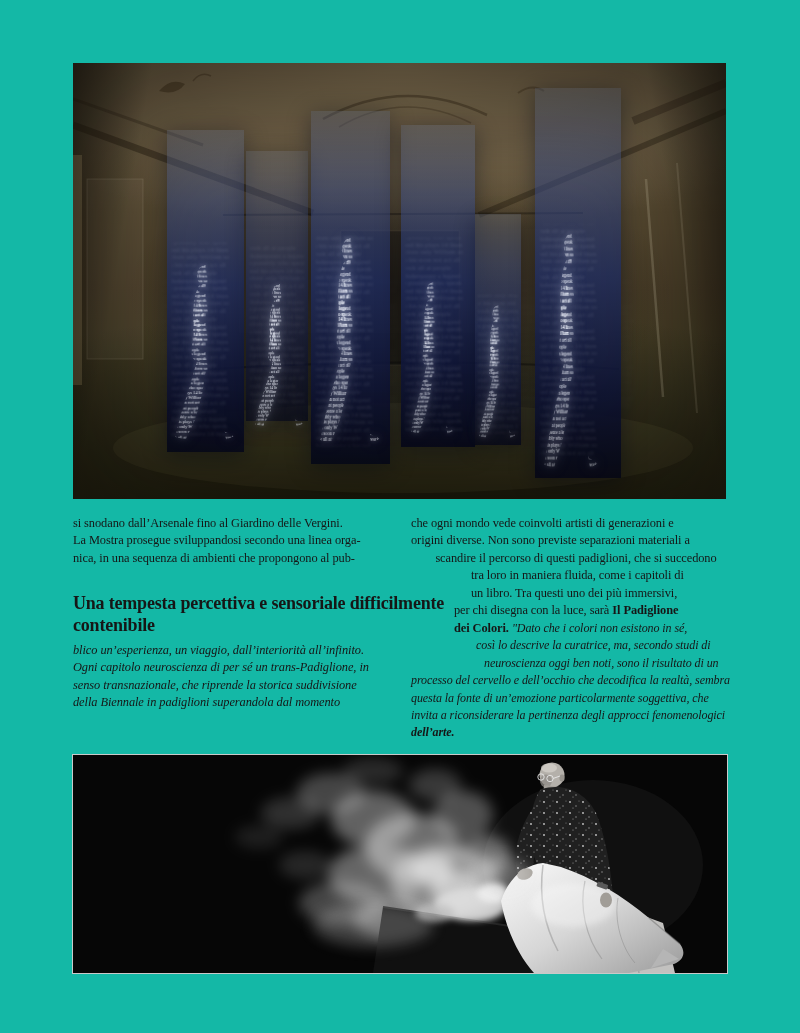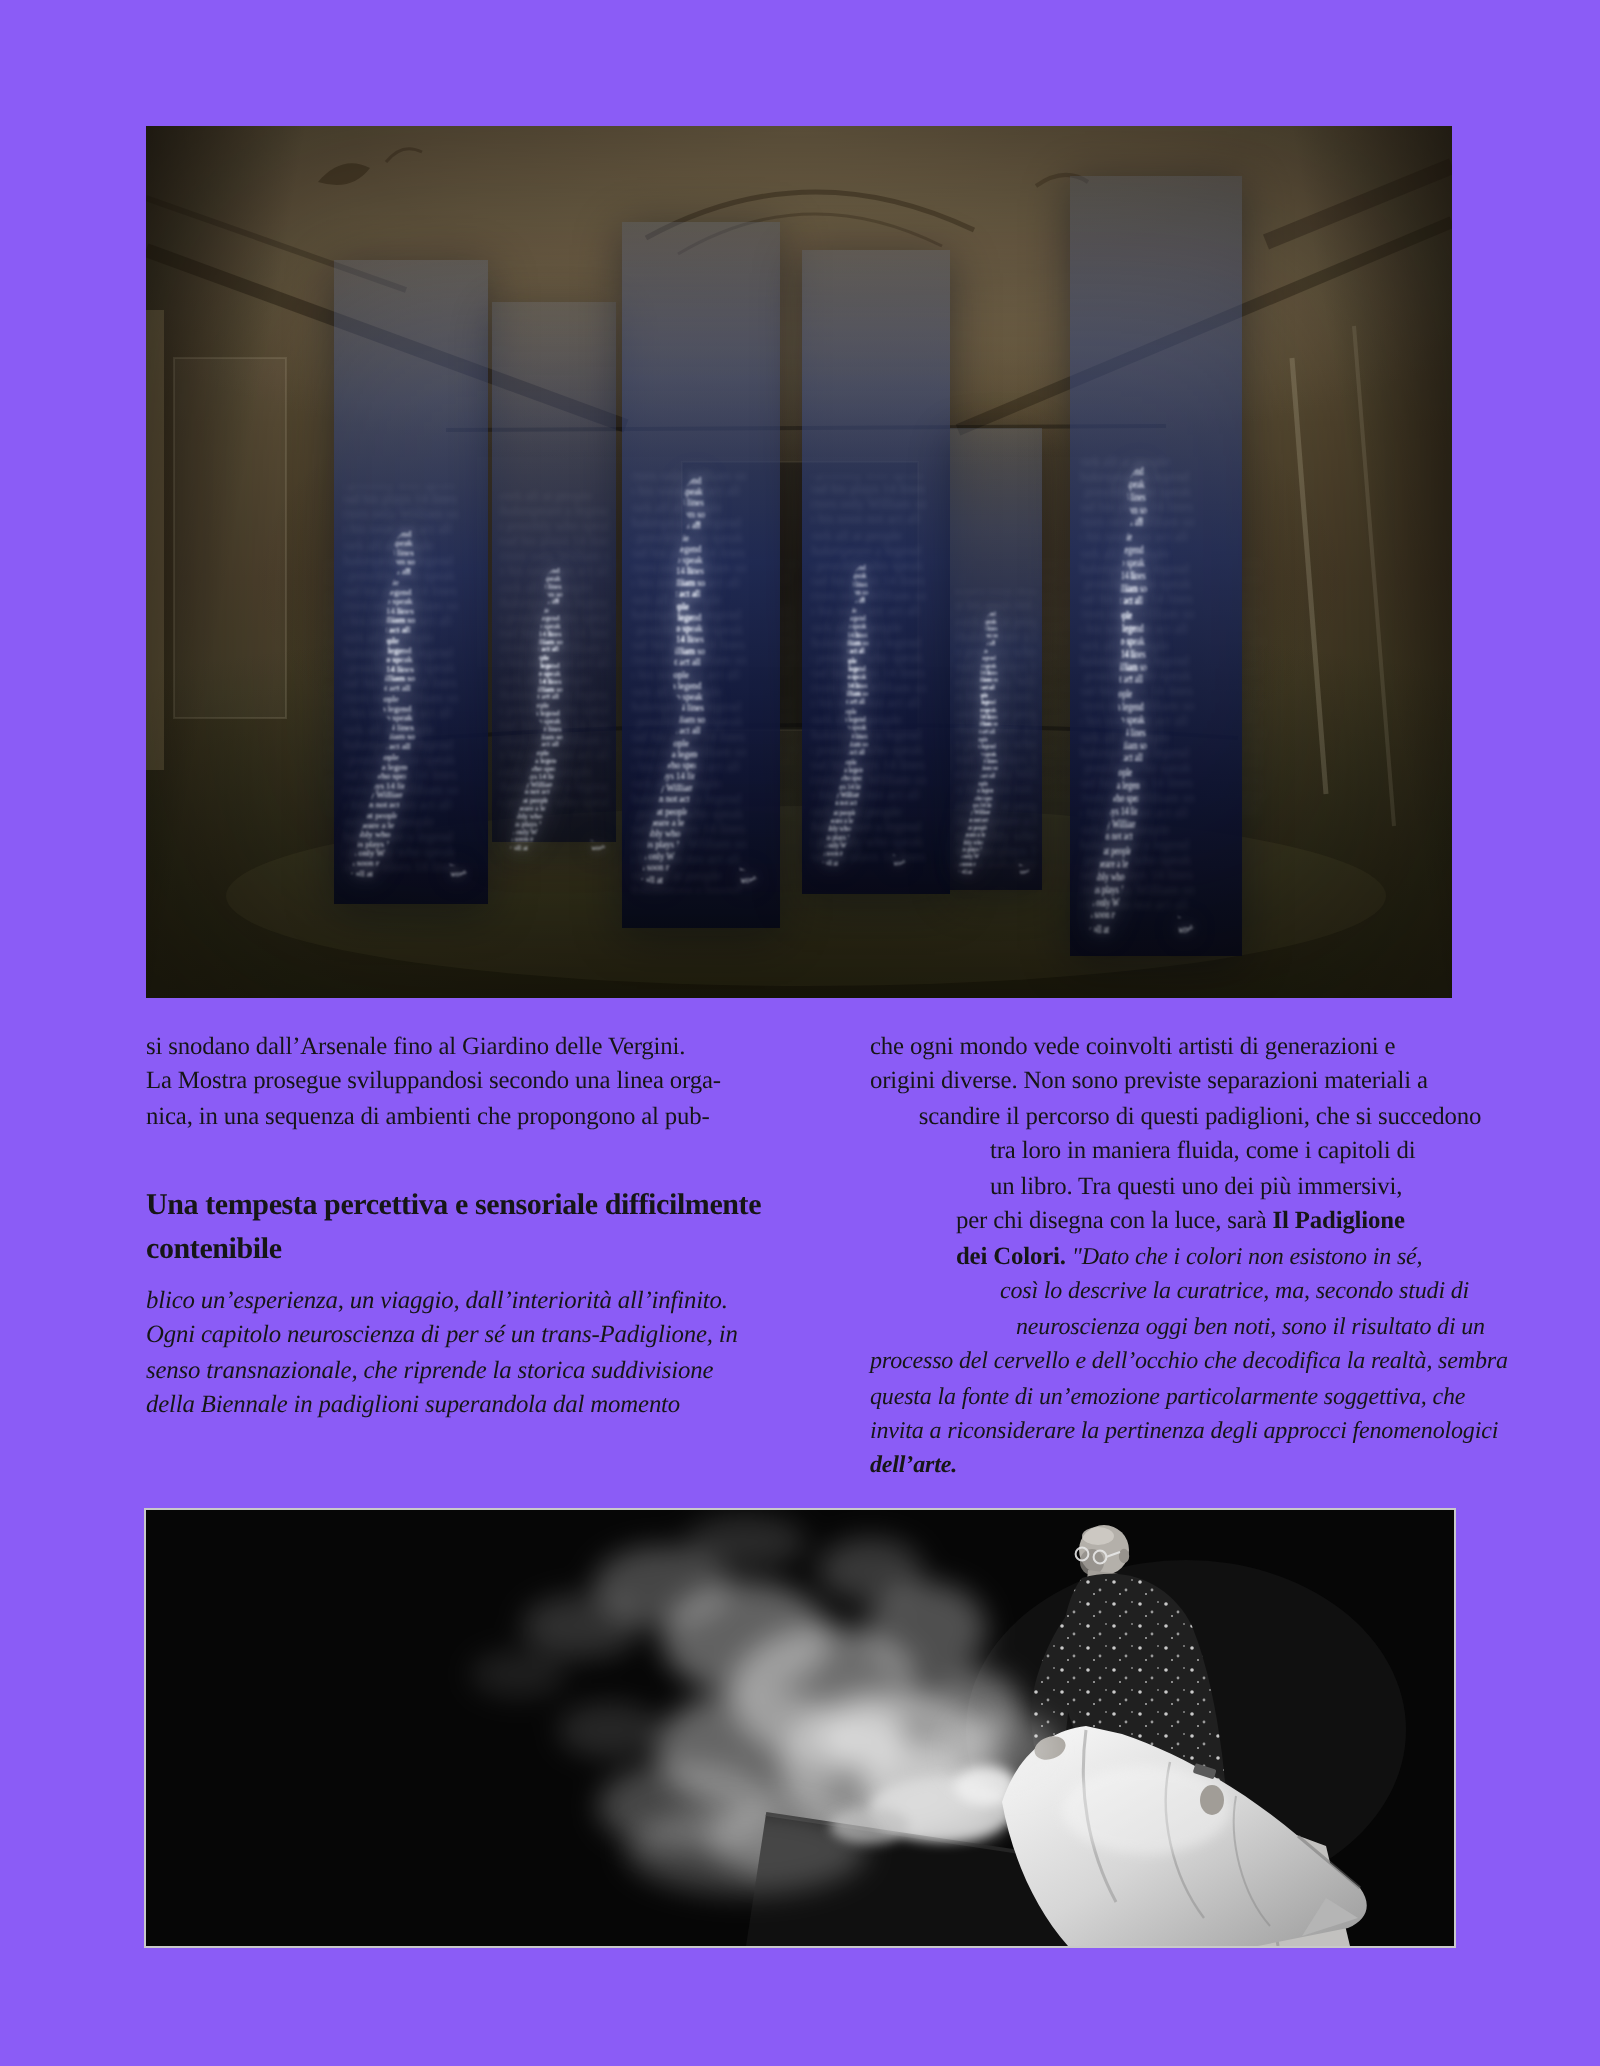--- a/index.html
+++ b/index.html
@@ -1,27 +1,27 @@
 <!DOCTYPE html>
 <html><head>
 <meta charset="utf-8">
 <style>
   html,body{margin:0;padding:0;width:800px;height:1033px;background:#ffffff;}
   body{font-family:"Liberation Serif","DejaVu Serif",serif;color:#161616;position:relative;overflow:hidden;}
-  .page{position:absolute;inset:0;background:#8b5cf6;}
+  .page{position:absolute;inset:0;background:#14b8a6;}
   figure{margin:0;}
 
   
   .block{position:absolute;}
   #paraA{left:73px;top:515px;width:332px;}
   #heading{left:73px;top:592px;width:400px;}
   #paraB{left:73px;top:642px;width:332px;font-style:italic;}
-  #colR{left:411px;top:515px;width:330px;margin-left:24px;}
+  #colR{left:411px;top:515px;width:330px;}
   .line{white-space:nowrap;font-size:12.4px;line-height:17.45px;letter-spacing:-0.08px;}
-  #heading .line{font-size:15px;font-weight:bold;line-height:22px;letter-spacing:-0.2px;}
+  #heading .line{font-size:18px;font-weight:bold;line-height:22px;letter-spacing:-0.2px;}
   .b{font-weight:bold;}
   .i{font-style:italic;font-size:12.0px;}
 
   
   .img-top{position:absolute;left:73px;top:63px;width:653px;height:436px;overflow:hidden;
     background:
       linear-gradient(100deg, rgba(0,0,0,0.55) 0%, rgba(0,0,0,0) 11%),
       linear-gradient(260deg, rgba(0,0,0,0.5) 0%, rgba(0,0,0,0) 11%),
       radial-gradient(95% 55% at 50% 0%, #887758 0%, #6f6047 36%, rgba(111,96,71,0) 72%),
       radial-gradient(60% 42% at 50% 52%, rgba(22,17,10,0.5) 0%, rgba(22,17,10,0) 70%),

